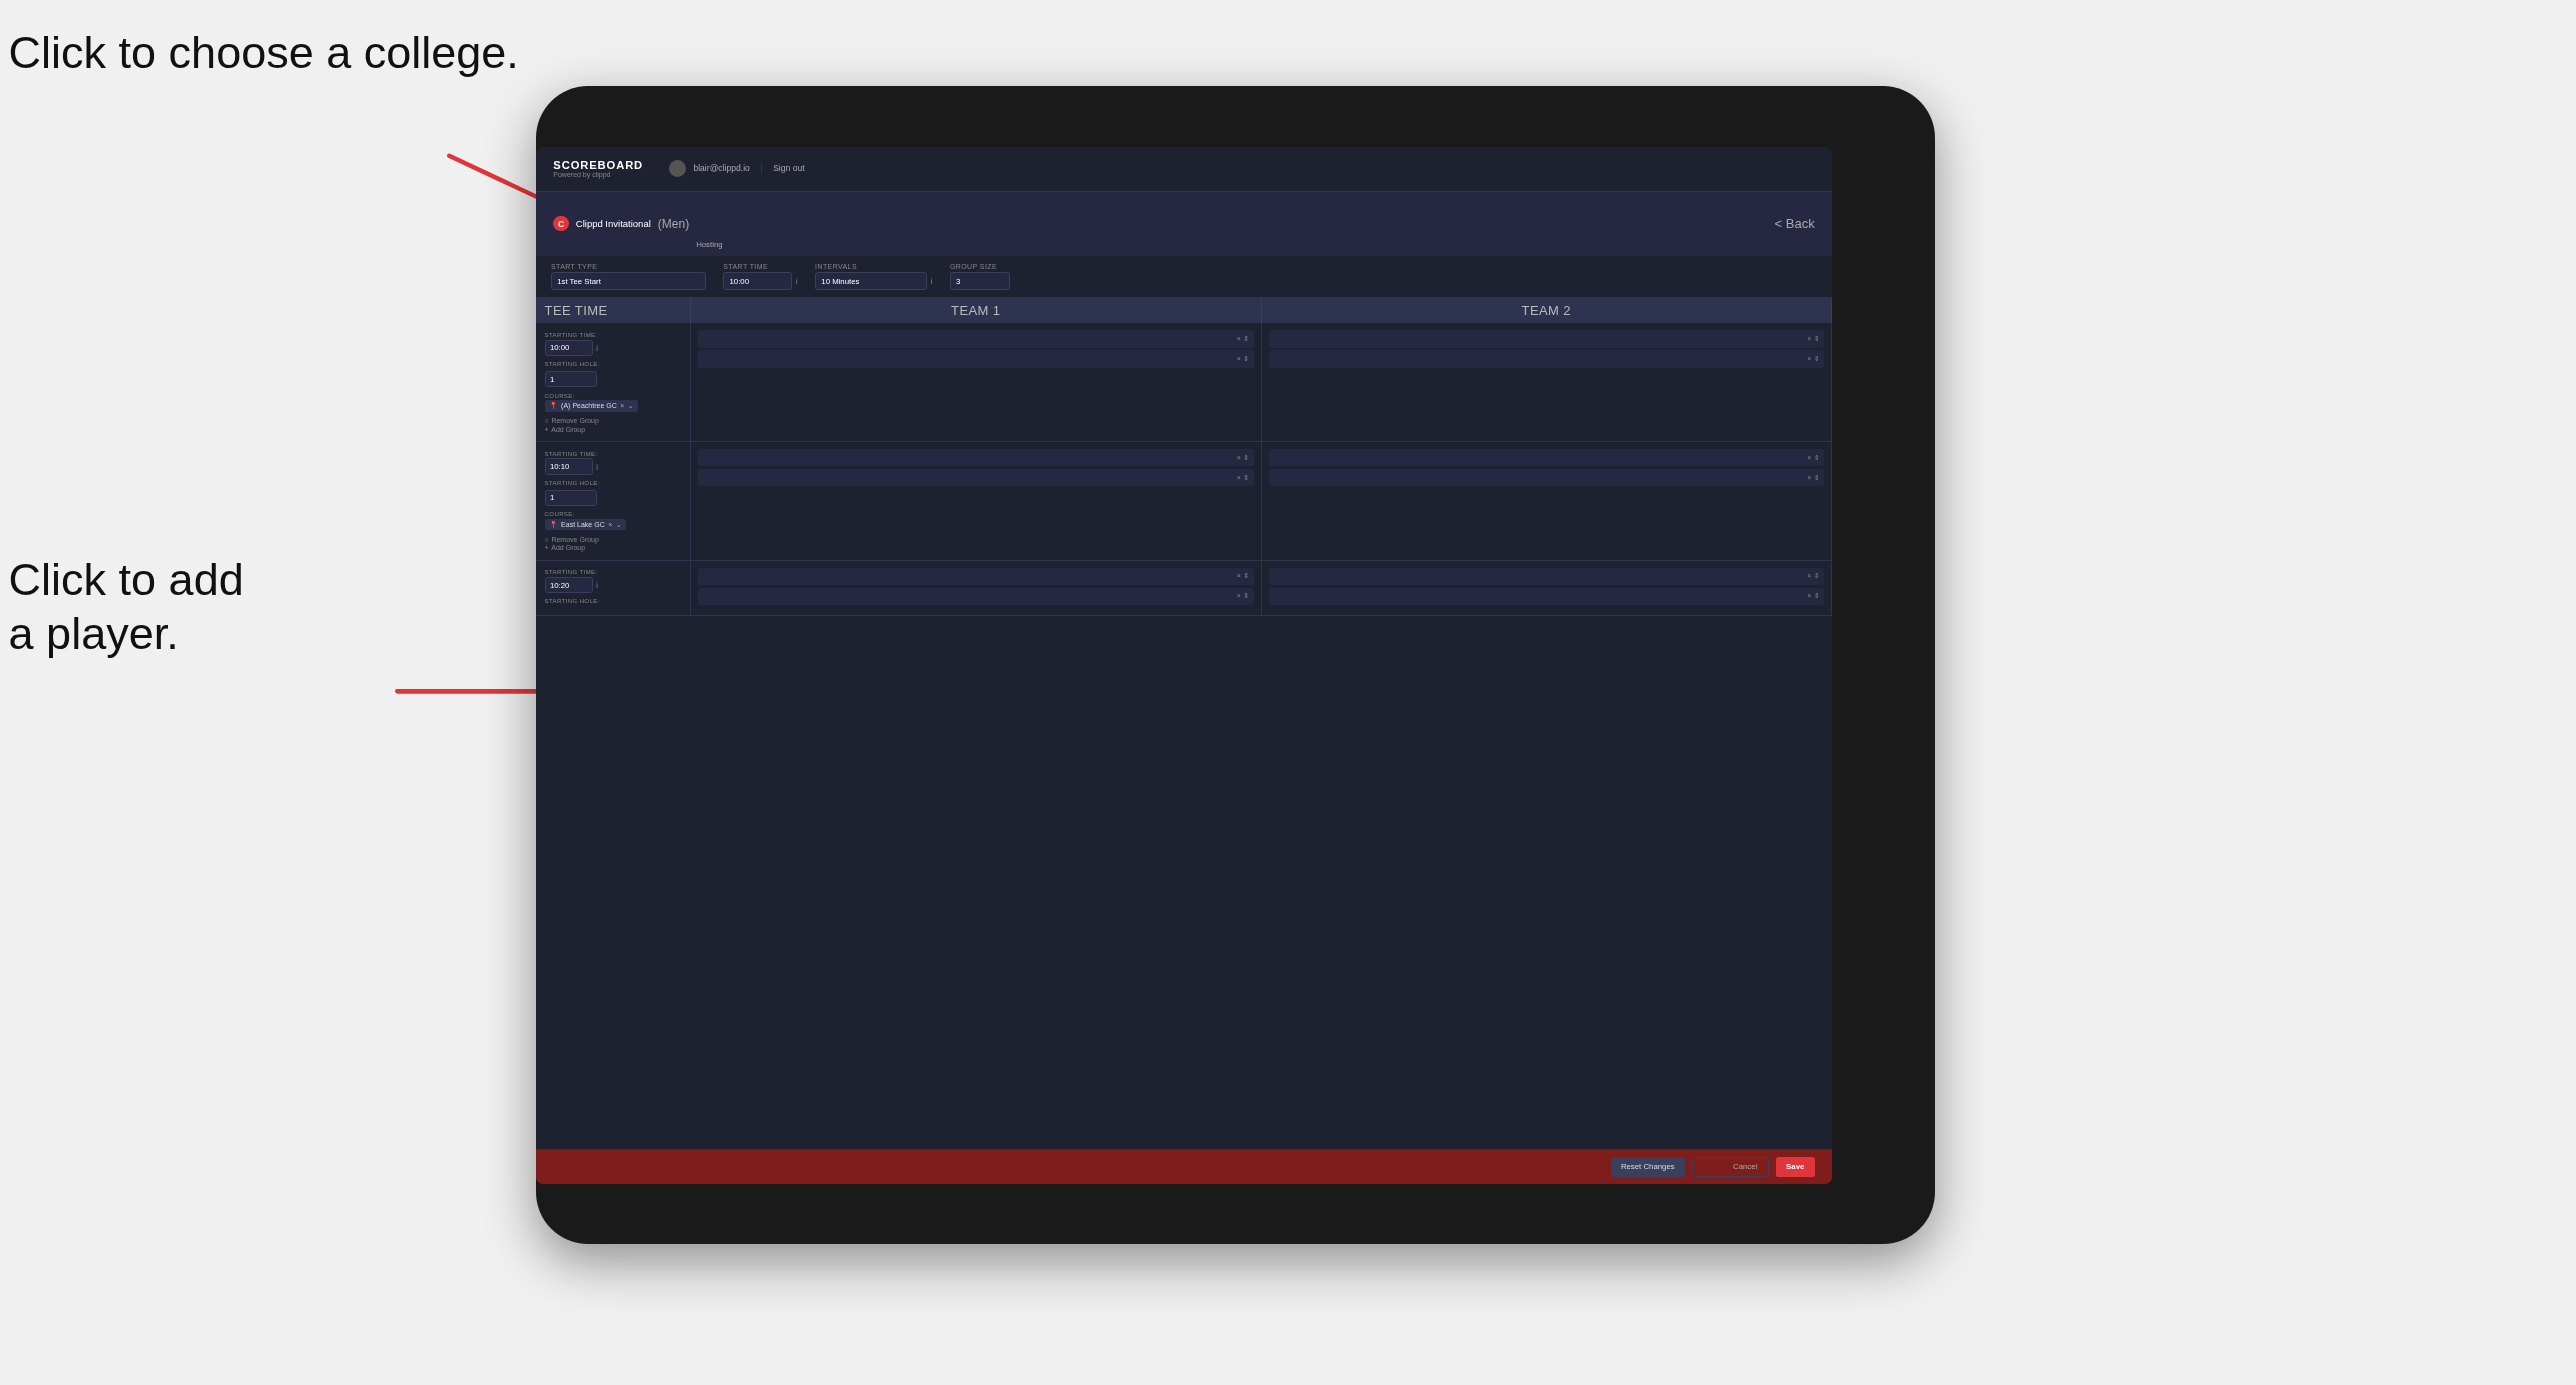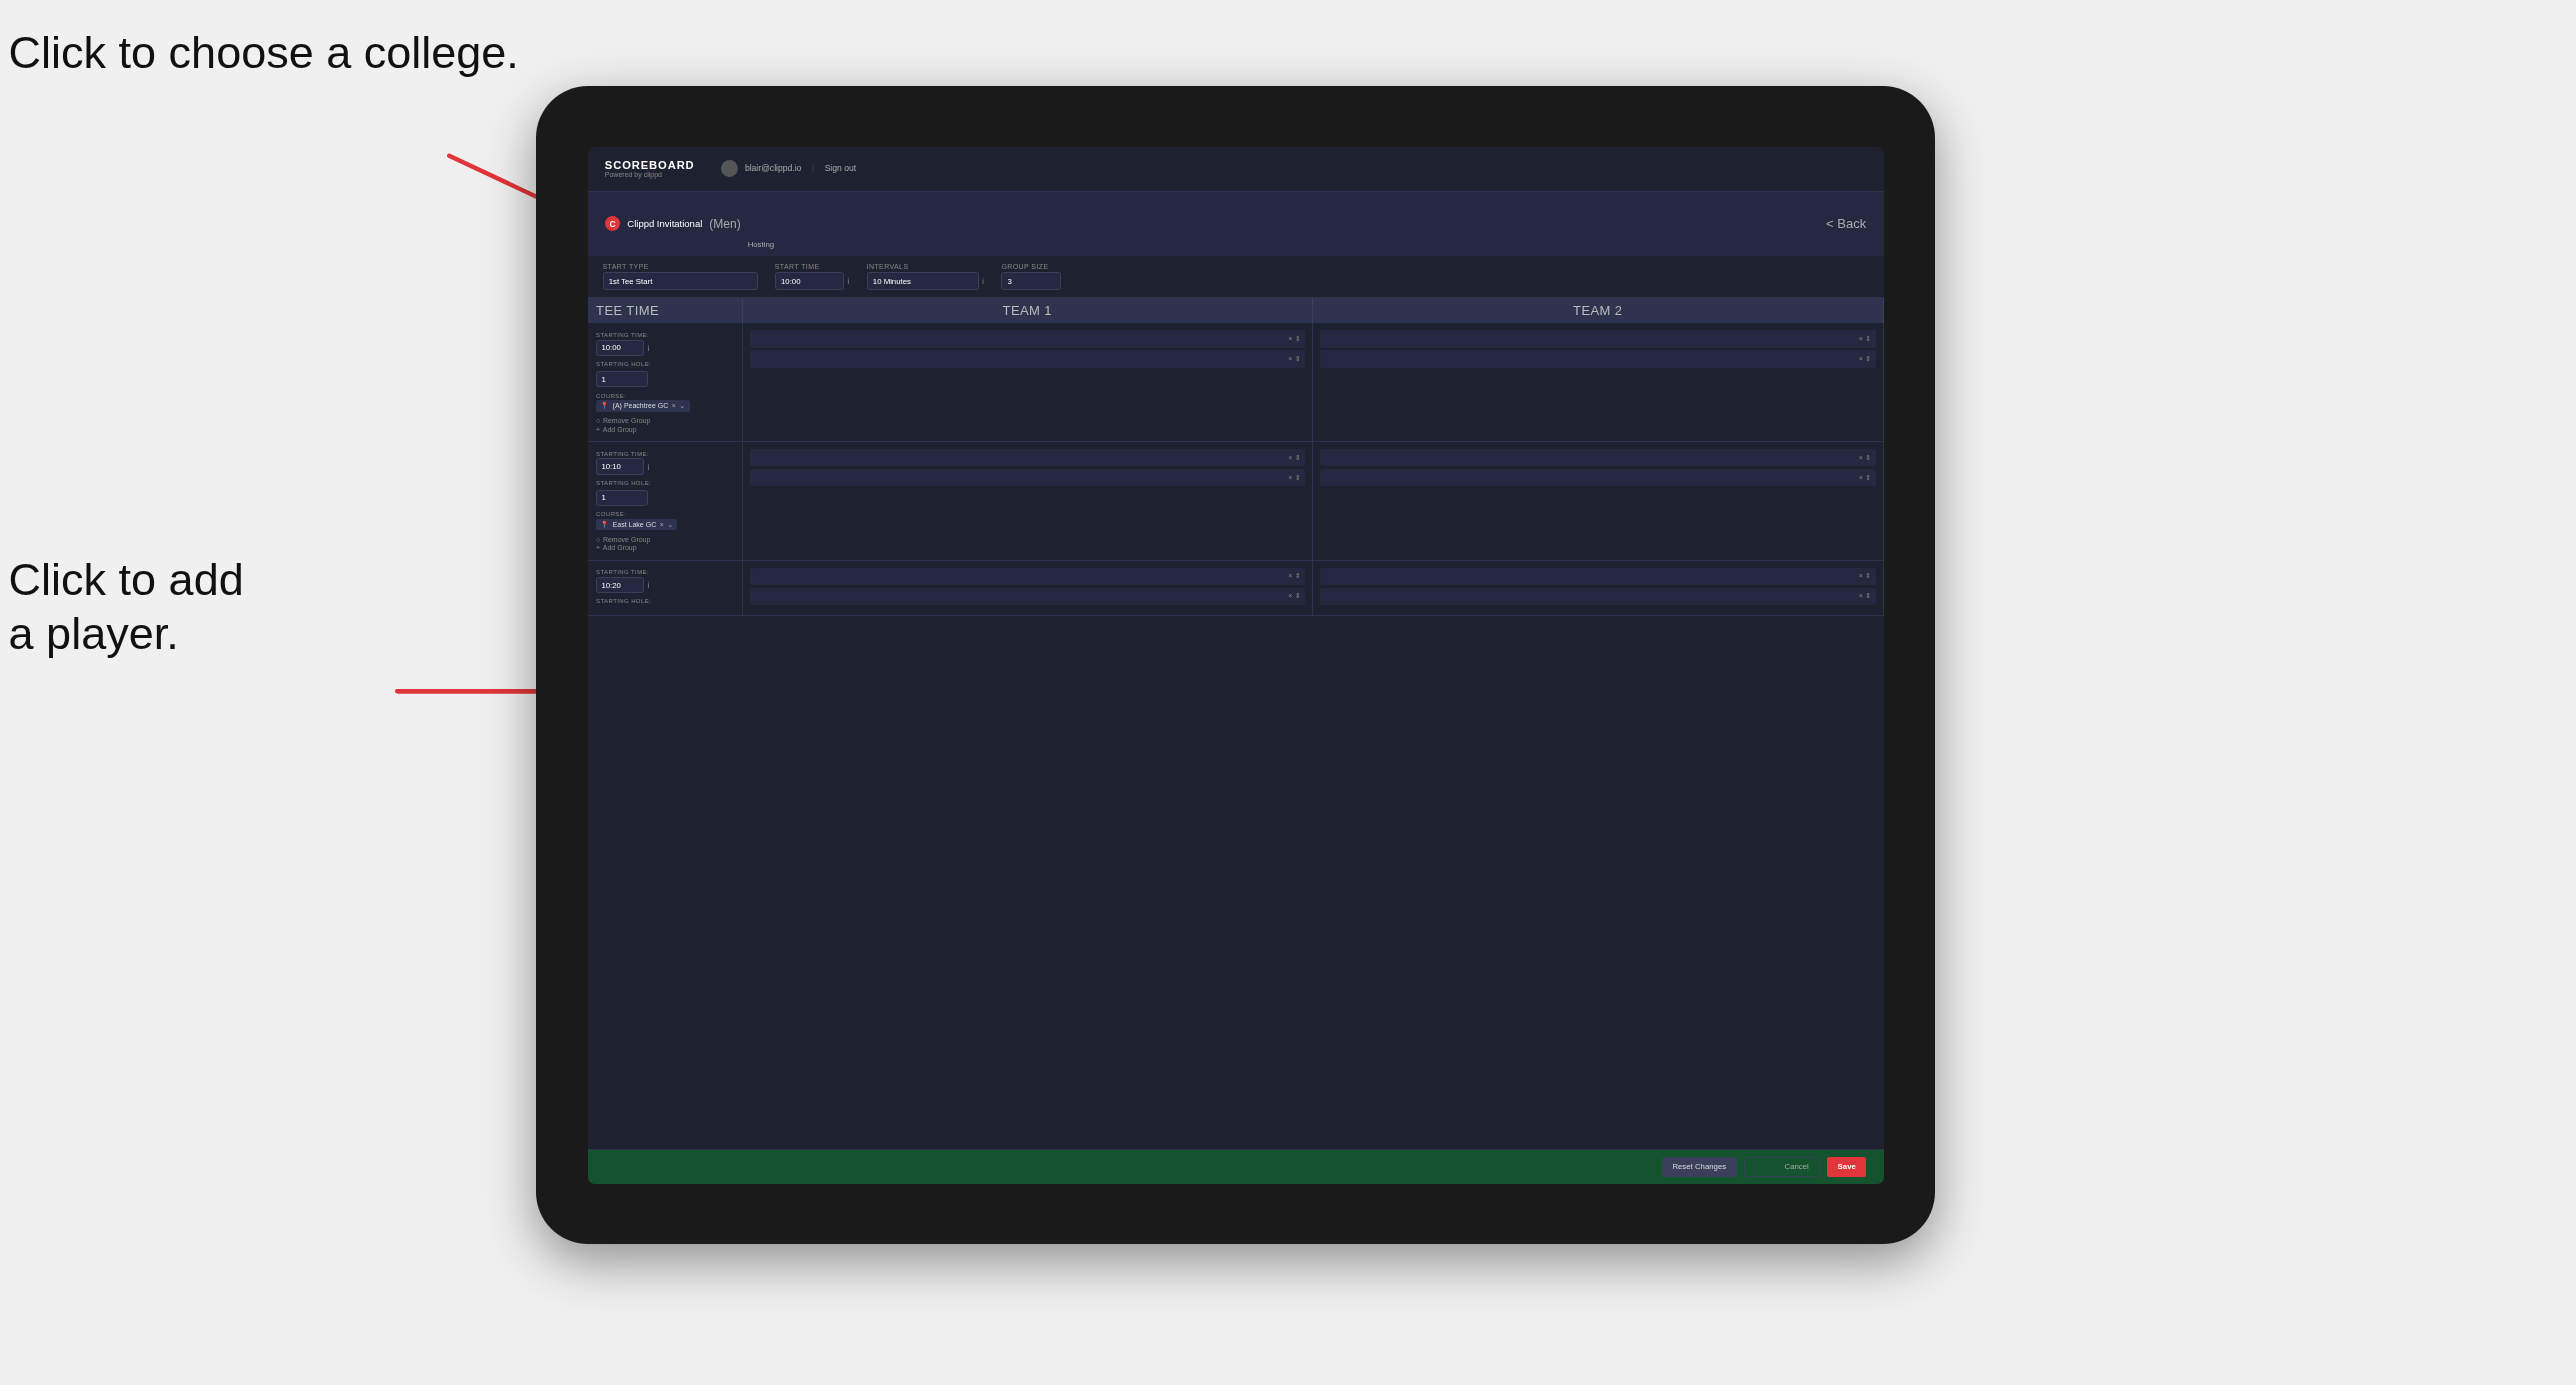--- a/index.html
+++ b/index.html
@@ -40,21 +40,20 @@
       position: absolute;
       top: 86px;
       left: 536px;
       width: 1399px;
       height: 1158px;
       background: #1a1a1a;
       border-radius: 52px;
       box-shadow: 0 17.3px 52px rgba(0,0,0,0.4);
       display: flex;
       align-items: center;
-      justify-content: center;
     }
     .tablet-screen {
       width: 1296px;
       height: 1037px;
       background: #1e2130;
       border-radius: 7px;
       overflow: hidden;
       display: flex;
       flex-direction: column;
     }
@@ -337,21 +336,21 @@
     }
     .player-slot-actions {
       display: flex;
       gap: 2.6px;
     }
     .slot-x { color: #888; font-size: 7px; cursor: pointer; }
     .slot-arrows { color: #888; font-size: 7px; cursor: pointer; }
 
     
     .app-footer {
-      background: #14532d;
+      background: #7f1d1d;
       border-top: 0.9px solid #2e3350;
       padding: 7px 17.3px;
       display: flex;
       justify-content: flex-end;
       gap: 7px;
       flex-shrink: 0;
     }
     .btn {
       padding: 4.3px 10.4px;
       border-radius: 2.6px;

